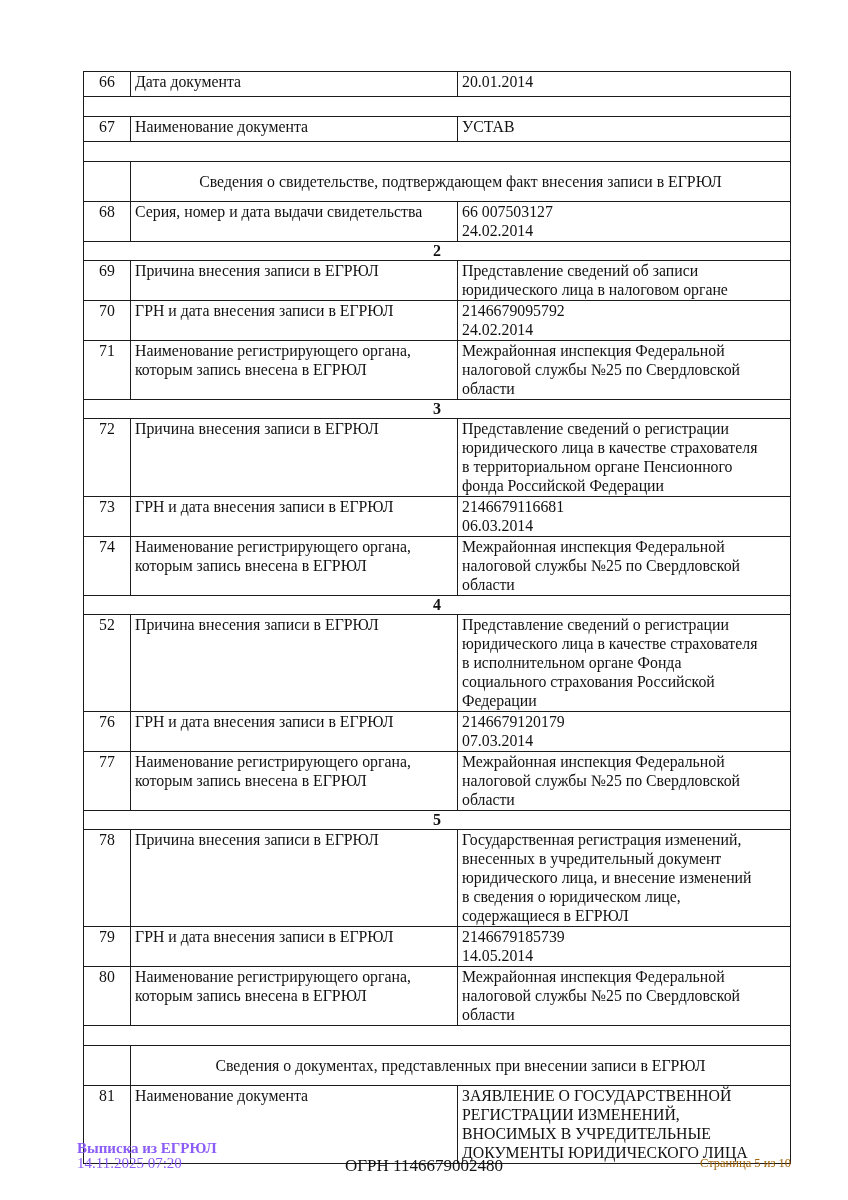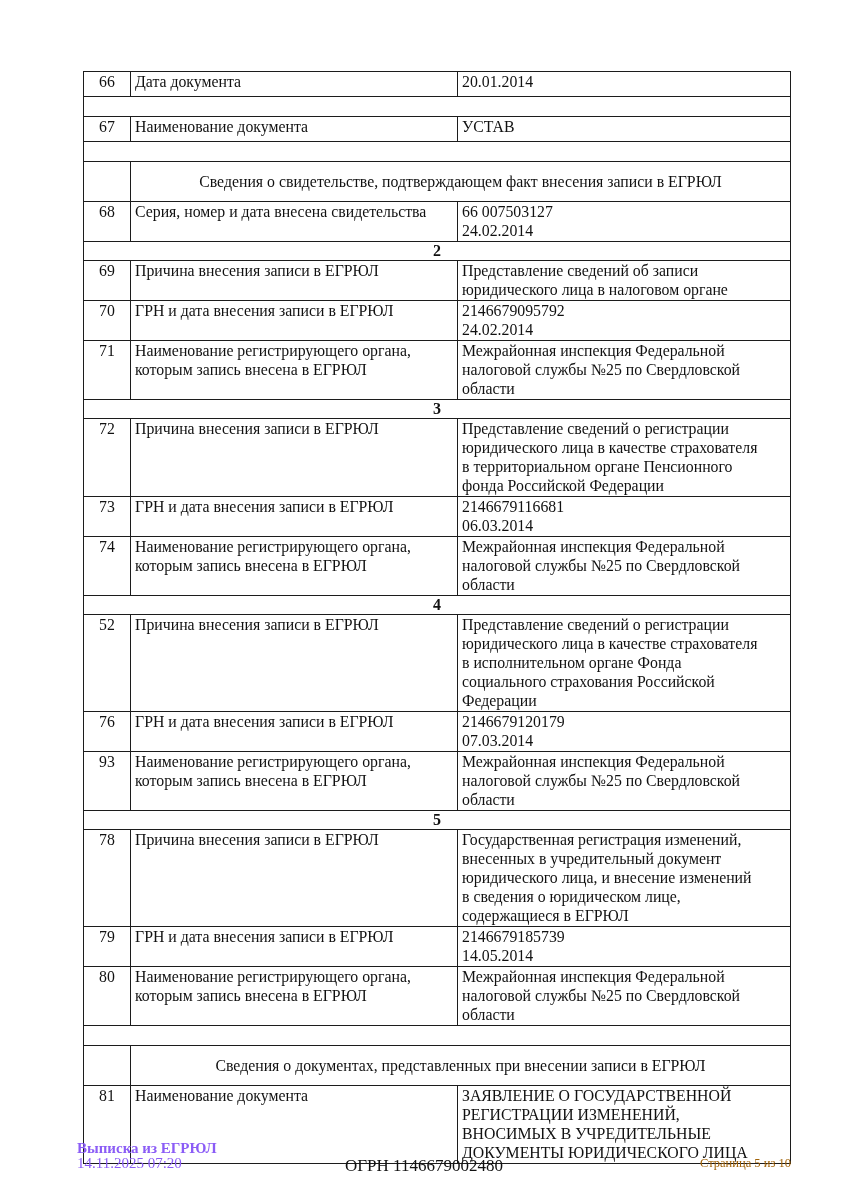--- a/index.html
+++ b/index.html
@@ -76,21 +76,21 @@
         </tr>
         <tr>
           <td class="spacer" colspan="3"></td>
         </tr>
         <tr>
           <td class="num"></td>
           <td class="section sec-center" colspan="2">Сведения о свидетельстве, подтверждающем факт внесения записи в ЕГРЮЛ</td>
         </tr>
         <tr>
           <td class="num">68</td>
-          <td class="field">Серия, номер и дата внесена свидетельства</td>
+          <td class="field">Серия, номер и дата выдачи свидетельства</td>
           <td class="value">66 007503127
 24.02.2014</td>
         </tr>
         <tr>
           <td class="group" colspan="3">2</td>
         </tr>
         <tr>
           <td class="num">69</td>
           <td class="field">Причина внесения записи в ЕГРЮЛ</td>
           <td class="value">Представление сведений об записи
@@ -147,21 +147,21 @@
 социального страхования Российской
 Федерации</td>
         </tr>
         <tr>
           <td class="num">76</td>
           <td class="field">ГРН и дата внесения записи в ЕГРЮЛ</td>
           <td class="value">2146679120179
 07.03.2014</td>
         </tr>
         <tr>
-          <td class="num">93</td>
+          <td class="num">77</td>
           <td class="field">Наименование регистрирующего органа,
 которым запись внесена в ЕГРЮЛ</td>
           <td class="value">Межрайонная инспекция Федеральной
 налоговой службы №25 по Свердловской
 области</td>
         </tr>
         <tr>
           <td class="group" colspan="3">5</td>
         </tr>
         <tr>

